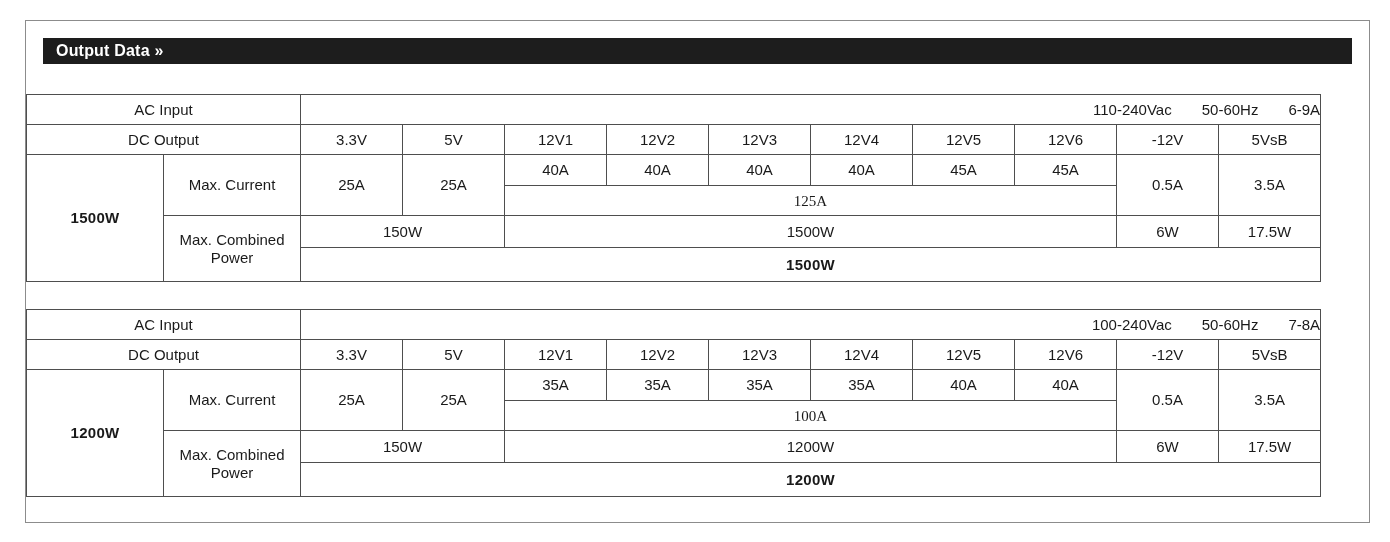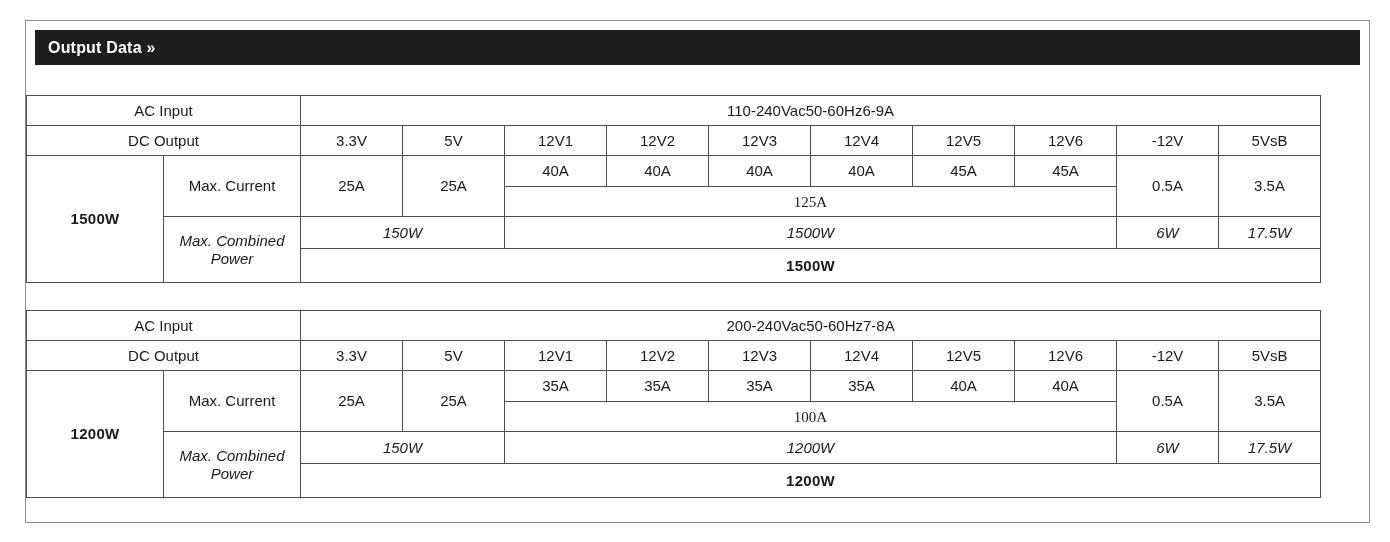--- a/index.html
+++ b/index.html
@@ -6,45 +6,45 @@
   body {
     width: 1390px; height: 542px; position: relative;
     font-family: "Liberation Sans", sans-serif; color: #1a1a1a;
   }
   .frame {
     position: absolute; left: 25px; top: 20px;
     width: 1345px; height: 503px;
     border: 1px solid #8c8c8c; background: #ffffff; box-sizing: border-box;
   }
   .titlebar {
-    margin: 9px; height: 35px; background: #1d1d1d; color: #ffffff;
+    margin: 17px; height: 26px; background: #1d1d1d; color: #ffffff;
     display: flex; align-items: center; padding-left: 13px; box-sizing: border-box;
     font-size: 16px; font-weight: bold; letter-spacing: 0.2px;
   }
   table.spec {
     border-collapse: collapse; table-layout: fixed;
     width: 1294px;
   }
   table.spec.first  { margin-top: 30px; }
   table.spec.second { margin-top: 27px; }
   table.spec td {
     border: 1px solid #4e4e4e; padding: 0;
     text-align: center; vertical-align: middle;
     font-size: 15px; line-height: 1.2; color: #1a1a1a;
     overflow: hidden;
   }
   tr.r1 td, tr.r2 td { height: 29px; }
   tr.r3 td { height: 30px; }
   tr.r4 td { height: 29px; font-family: Liberation Serif, serif; }
-  tr.r5 td { height: 31px; font-style: italic; }
+  tr.r5 td { height: 31px; }
   tr.r6 td { height: 33px; }
   td.model { font-weight: bold; font-size: 16px; letter-spacing: 0.3px; }
   td.total { font-weight: bold; font-size: 16px; letter-spacing: 0.3px; }
   td.wrapcell { padding: 0 14px; }
-  .ac-value { display: flex; justify-content: center; }
+  .ac-value { display: flex; justify-content: flex-end; gap: 30px; }
 </style>
 </head>
 <body>
 
 <div class="frame">
 
   <div class="titlebar">
     <span>Output Data »</span>
   </div>
 
@@ -130,21 +130,21 @@
         <col style="width:102px">
         <col style="width:102px">
       <col style="width:102px">
         <col style="width:102px">
     </colgroup>
     <tbody>
         <tr class="r1">
       <td colspan="2">AC Input</td>
       <td colspan="10">
         <div class="ac-value">
-          <span>200-240Vac</span>
+          <span>100-240Vac</span>
           <span>50-60Hz</span>
           <span>7-8A</span>
         </div>
       </td>
     </tr>
     <tr class="r2">
       <td colspan="2">DC Output</td>
       <td>3.3V</td>
       <td>5V</td>
       <td>12V1</td>

